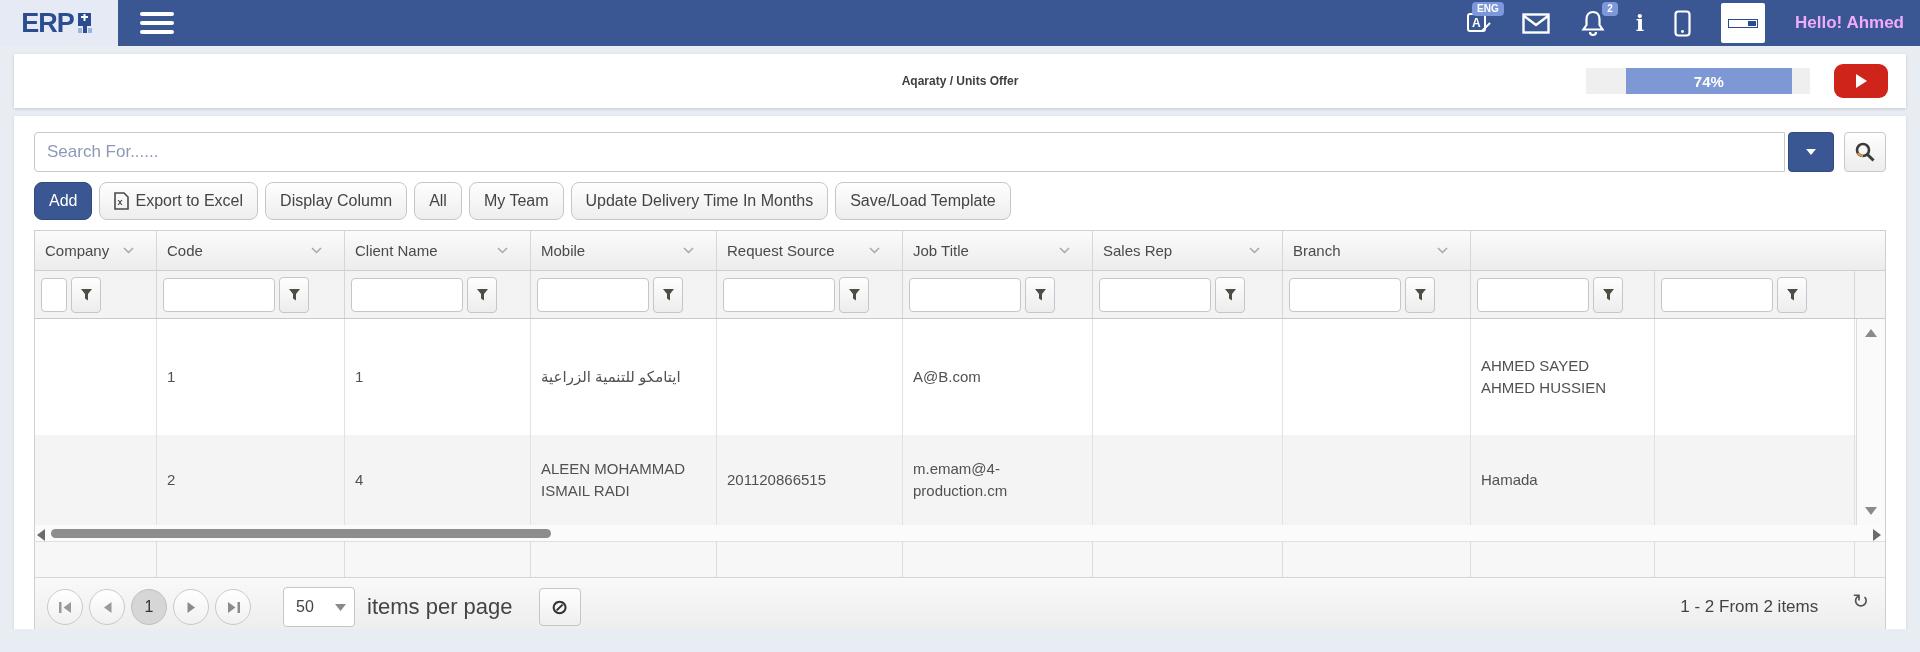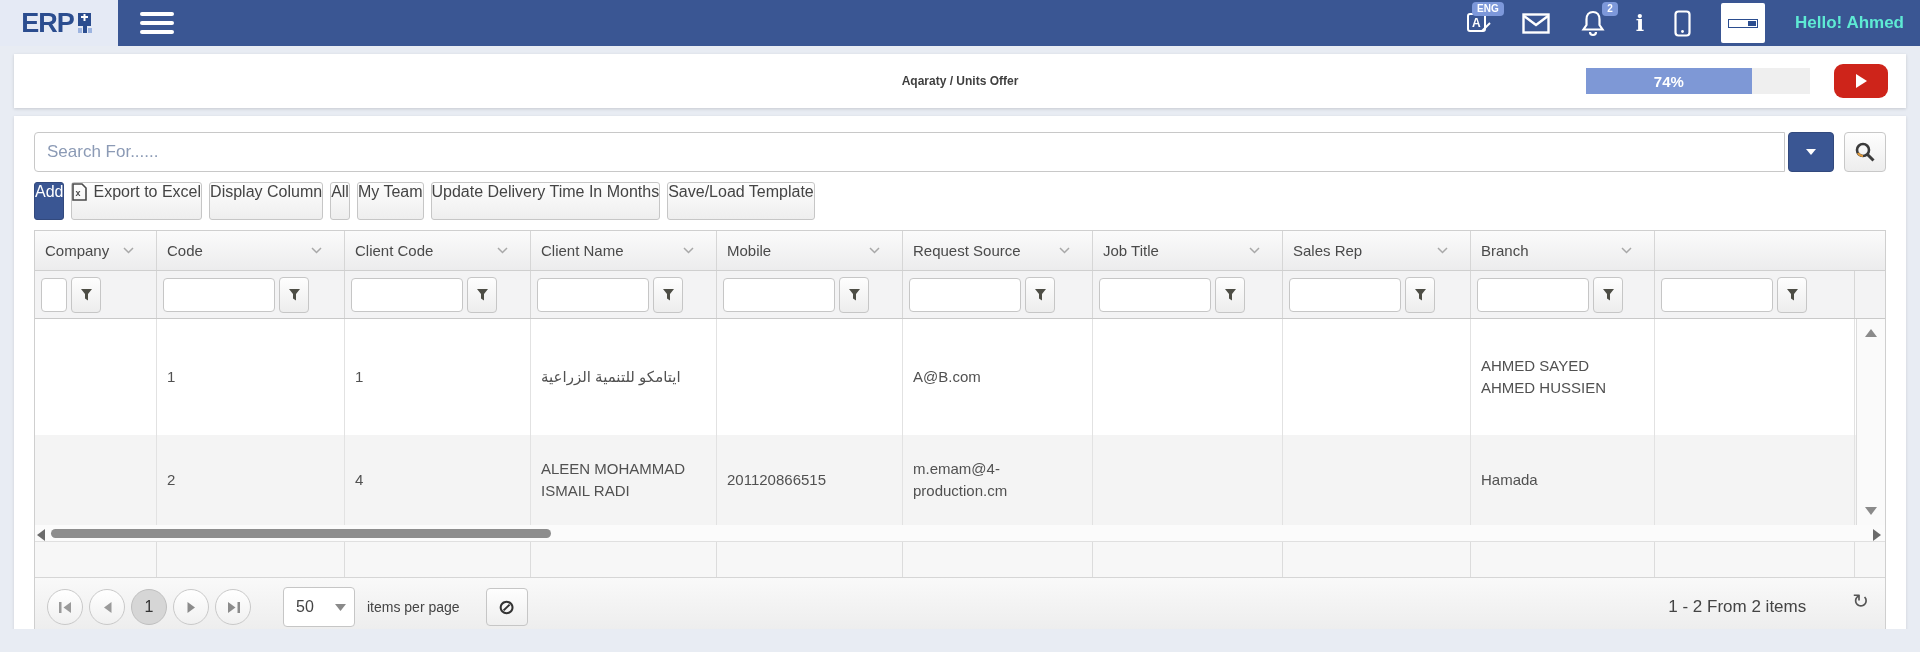--- a/index.html
+++ b/index.html
@@ -13,41 +13,41 @@
   .logo-text { font-weight:900; font-size:27px; color:#2b4d8f; letter-spacing:-1px; }
   .hamburger { margin-left:22px; background:none; border:none; cursor:pointer; display:flex; flex-direction:column; gap:5px; }
   .hamburger span { display:block; width:34px; height:4px; background:#fff; border-radius:2px; }
   .nav-right { margin-left:auto; display:flex; align-items:center; gap:30px; padding-right:16px; }
   .nav-icon { position:relative; color:#fff; display:flex; align-items:center; justify-content:center; cursor:pointer; }
   .badge { position:absolute; top:-8px; right:-12px; background:#7d98da; color:#fff; font-size:10px; font-weight:700; border-radius:4px; padding:1px 5px; line-height:12px; }
   .info-glyph { font-family:"DejaVu Serif",serif; font-weight:900; font-size:22px; color:#fff; line-height:1; }
   .avatar { width:44px; height:40px; background:#fff; border-radius:2px; display:flex; align-items:center; justify-content:center; cursor:pointer; }
   .avatar-inner { width:30px; height:9px; border:1px solid #2b4d8f; display:flex; align-items:center; }
   .avatar-inner i { display:block; height:5px; background:#2b4d8f; width:8px; margin-left:auto; margin-right:1px; }
-  .greeting { color:#5eead4; font-weight:700; font-size:17px; cursor:pointer; }
+  .greeting { color:#f0abfc; font-weight:700; font-size:17px; cursor:pointer; }
 
   
   .titlebar { margin:8px 14px 0; height:54px; background:#fff; box-shadow:0 1px 3px rgba(0,0,0,.15); position:relative; display:flex; align-items:center; }
   .titlebar h1 { position:absolute; left:50%; transform:translateX(-50%); font-size:12px; font-weight:700; color:#3f3f3f; }
   .progress { position:absolute; right:96px; top:14px; width:224px; height:26px; background:#efefef; }
   .progress-fill { height:100%; background:#7e98d6; display:flex; align-items:center; justify-content:center; }
   .progress-fill span { color:#fff; font-weight:700; font-size:15px; }
   .video-btn { position:absolute; right:18px; top:10px; width:54px; height:34px; background:#ce241a; border:none; border-radius:9px; cursor:pointer; display:flex; align-items:center; justify-content:center; }
 
   
   .card { margin:8px 14px 0; background:#fff; box-shadow:0 1px 3px rgba(0,0,0,.12); padding:16px 20px 8px; }
 
   .search-row { display:flex; }
   .search-row input { flex:1; height:40px; border:1px solid #c8c8c8; border-radius:4px 0 0 4px; padding:0 12px; font-size:17px; color:#444; font-family:inherit; outline:none; }
   .search-row input::placeholder { color:#8b9ab5; }
   .dd-btn { width:46px; height:40px; background:#3a5693; border:1px solid #32497d; border-radius:4px; margin-left:3px; cursor:pointer; display:flex; align-items:center; justify-content:center; }
   .search-btn { width:42px; height:40px; margin-left:10px; background:linear-gradient(#fefefe,#ededed); border:1px solid #c8c8c8; border-radius:4px; cursor:pointer; display:flex; align-items:center; justify-content:center; }
 
   .toolbar { margin-top:10px; display:flex; gap:7px; }
-  .btn { height:38px; padding:0 0; background:linear-gradient(#fefefe,#eeeeee); border:1px solid #c6c6c6; border-radius:3px; font-size:16px; color:#444; font-family:inherit; cursor:pointer; display:flex; align-items:flex-start; gap:6px; }
+  .btn { height:38px; padding:0 14px; background:linear-gradient(#fefefe,#eeeeee); border:1px solid #c6c6c6; border-radius:8px; font-size:16px; color:#444; font-family:inherit; cursor:pointer; display:flex; align-items:center; gap:6px; }
   .btn.primary { background:#3a5693; border-color:#32497d; color:#fff; }
 
   
   .grid { margin-top:10px; border:1px solid #cfcfcf; }
   .grow { display:grid; grid-template-columns:122px 188px 186px 186px 186px 190px 190px 188px 184px 1fr 30px; }
   .hrow { background:linear-gradient(#fbfbfb,#ececed); border-bottom:1px solid #cfcfcf; height:40px; }
   .th { display:flex; align-items:center; justify-content:space-between; padding:0 22px 0 10px; border-right:1px solid #d6d6d6; font-size:15px; color:#4a4a4a; cursor:pointer; overflow:hidden; white-space:nowrap; }
   .corner { background:transparent; }
   .frow { background:#f3f3f4; border-bottom:1px solid #c9c9c9; height:48px; }
   .fc { display:flex; align-items:center; gap:4px; padding:0 6px; border-right:1px solid #d6d6d6; }
@@ -72,23 +72,23 @@
 
   .foot { background:#f7f7f7; height:36px; border-bottom:1px solid #d6d6d6; }
   .fd { border-right:1px solid #dcdcdc; }
 
   
   .pager { height:58px; background:linear-gradient(#f9f9f9,#ececec); display:flex; align-items:center; padding:0 10px 0 12px; }
   .pg-circle { width:36px; height:36px; border-radius:50%; border:1px solid #c9c9c9; background:linear-gradient(#fff,#f0f0f0); margin-right:6px; display:flex; align-items:center; justify-content:center; cursor:pointer; color:#9a9a9a; }
   .pg-circle.num { background:#d6d6d6; border-color:#bfbfbf; color:#333; font-size:16px; }
   .pg-select { width:72px; height:40px; margin:0 12px 0 26px; background:#fff; border:1px solid #c6c6c6; border-radius:4px; display:flex; align-items:center; padding:0 8px 0 12px; font-size:16px; color:#444; cursor:pointer; }
   .pg-select svg { margin-left:auto; }
-  .ipp { font-size:14px; color:#444; }
+  .ipp { font-size:22px; color:#444; }
   .cancel-btn { width:42px; height:38px; margin-left:26px; background:linear-gradient(#fefefe,#efefef); border:1px solid #c6c6c6; border-radius:4px; cursor:pointer; font-size:21px; font-weight:700; color:#333; display:flex; align-items:center; justify-content:center; font-family:"DejaVu Sans",sans-serif; }
-  .pg-right { margin-left:auto; display:flex; align-items:center; gap:46px; padding-right:6px; }
+  .pg-right { margin-left:auto; display:flex; align-items:center; gap:34px; padding-right:6px; }
   .pg-summary { font-size:17px; color:#444; }
   .refresh { font-size:20px; color:#555; cursor:pointer; font-family:"DejaVu Sans",sans-serif; transform:translateY(-6px); }
 </style>
 </head>
 <body>
 
 <div class="page">
 
   <header class="navbar">
     <div class="logo-box">
@@ -143,21 +143,21 @@
             <i></i>
           </span>
         </div>
       <span class="greeting">Hello! Ahmed</span>
     </div>
   </header>
 
   <div class="titlebar">
     <h1>Aqaraty / Units Offer</h1>
     <div class="progress">
-      <div class="progress-fill" style="width: 74%;">
+      <div class="progress-fill" style="width: 74%; margin-left: 40px;">
         <span>74%</span>
       </div>
     </div>
     <button class="video-btn">
       <svg width="16" height="16" viewBox="0 0 16 16">
           <path d="M3 1 L14 8 L3 15 Z" fill="#fff"></path>
         </svg>
     </button>
   </div>
 
@@ -216,26 +216,20 @@
               <path d="M1 1 L5.5 5.5 L10 1" stroke="#a8a8a8" stroke-width="1.5" fill="none"></path>
             </svg>
           </div>
         <div class="th">
             <span>Code</span>
             <svg width="11" height="7" viewBox="0 0 11 7">
               <path d="M1 1 L5.5 5.5 L10 1" stroke="#a8a8a8" stroke-width="1.5" fill="none"></path>
             </svg>
           </div>
         <div class="th">
-            <span>Client Code</span>
-            <svg width="11" height="7" viewBox="0 0 11 7">
-              <path d="M1 1 L5.5 5.5 L10 1" stroke="#a8a8a8" stroke-width="1.5" fill="none"></path>
-            </svg>
-          </div>
-        <div class="th">
             <span>Client Name</span>
             <svg width="11" height="7" viewBox="0 0 11 7">
               <path d="M1 1 L5.5 5.5 L10 1" stroke="#a8a8a8" stroke-width="1.5" fill="none"></path>
             </svg>
           </div>
         <div class="th">
             <span>Mobile</span>
             <svg width="11" height="7" viewBox="0 0 11 7">
               <path d="M1 1 L5.5 5.5 L10 1" stroke="#a8a8a8" stroke-width="1.5" fill="none"></path>
             </svg>

